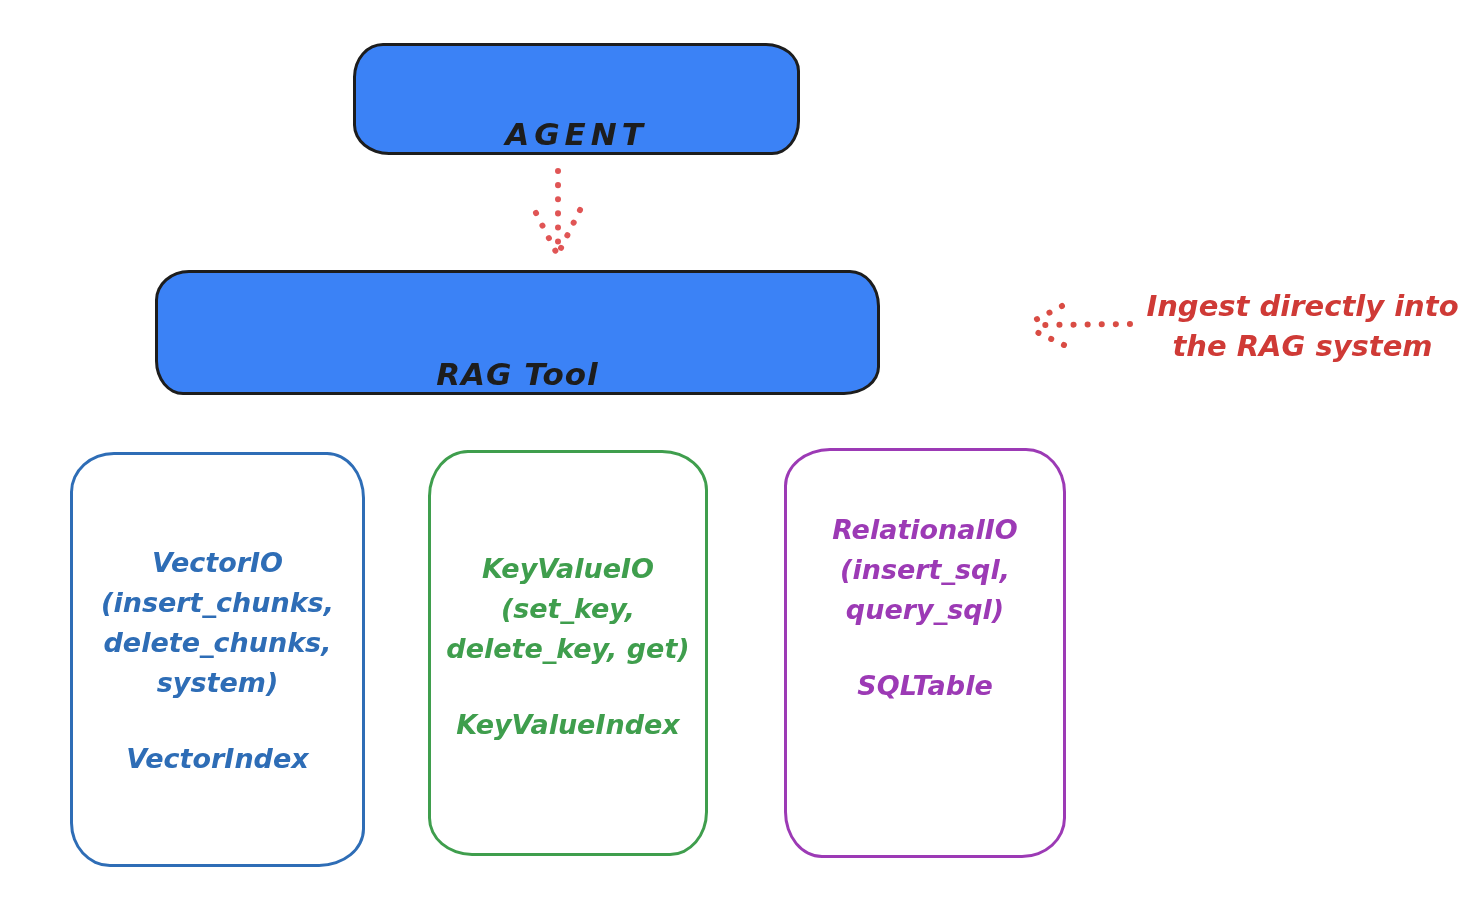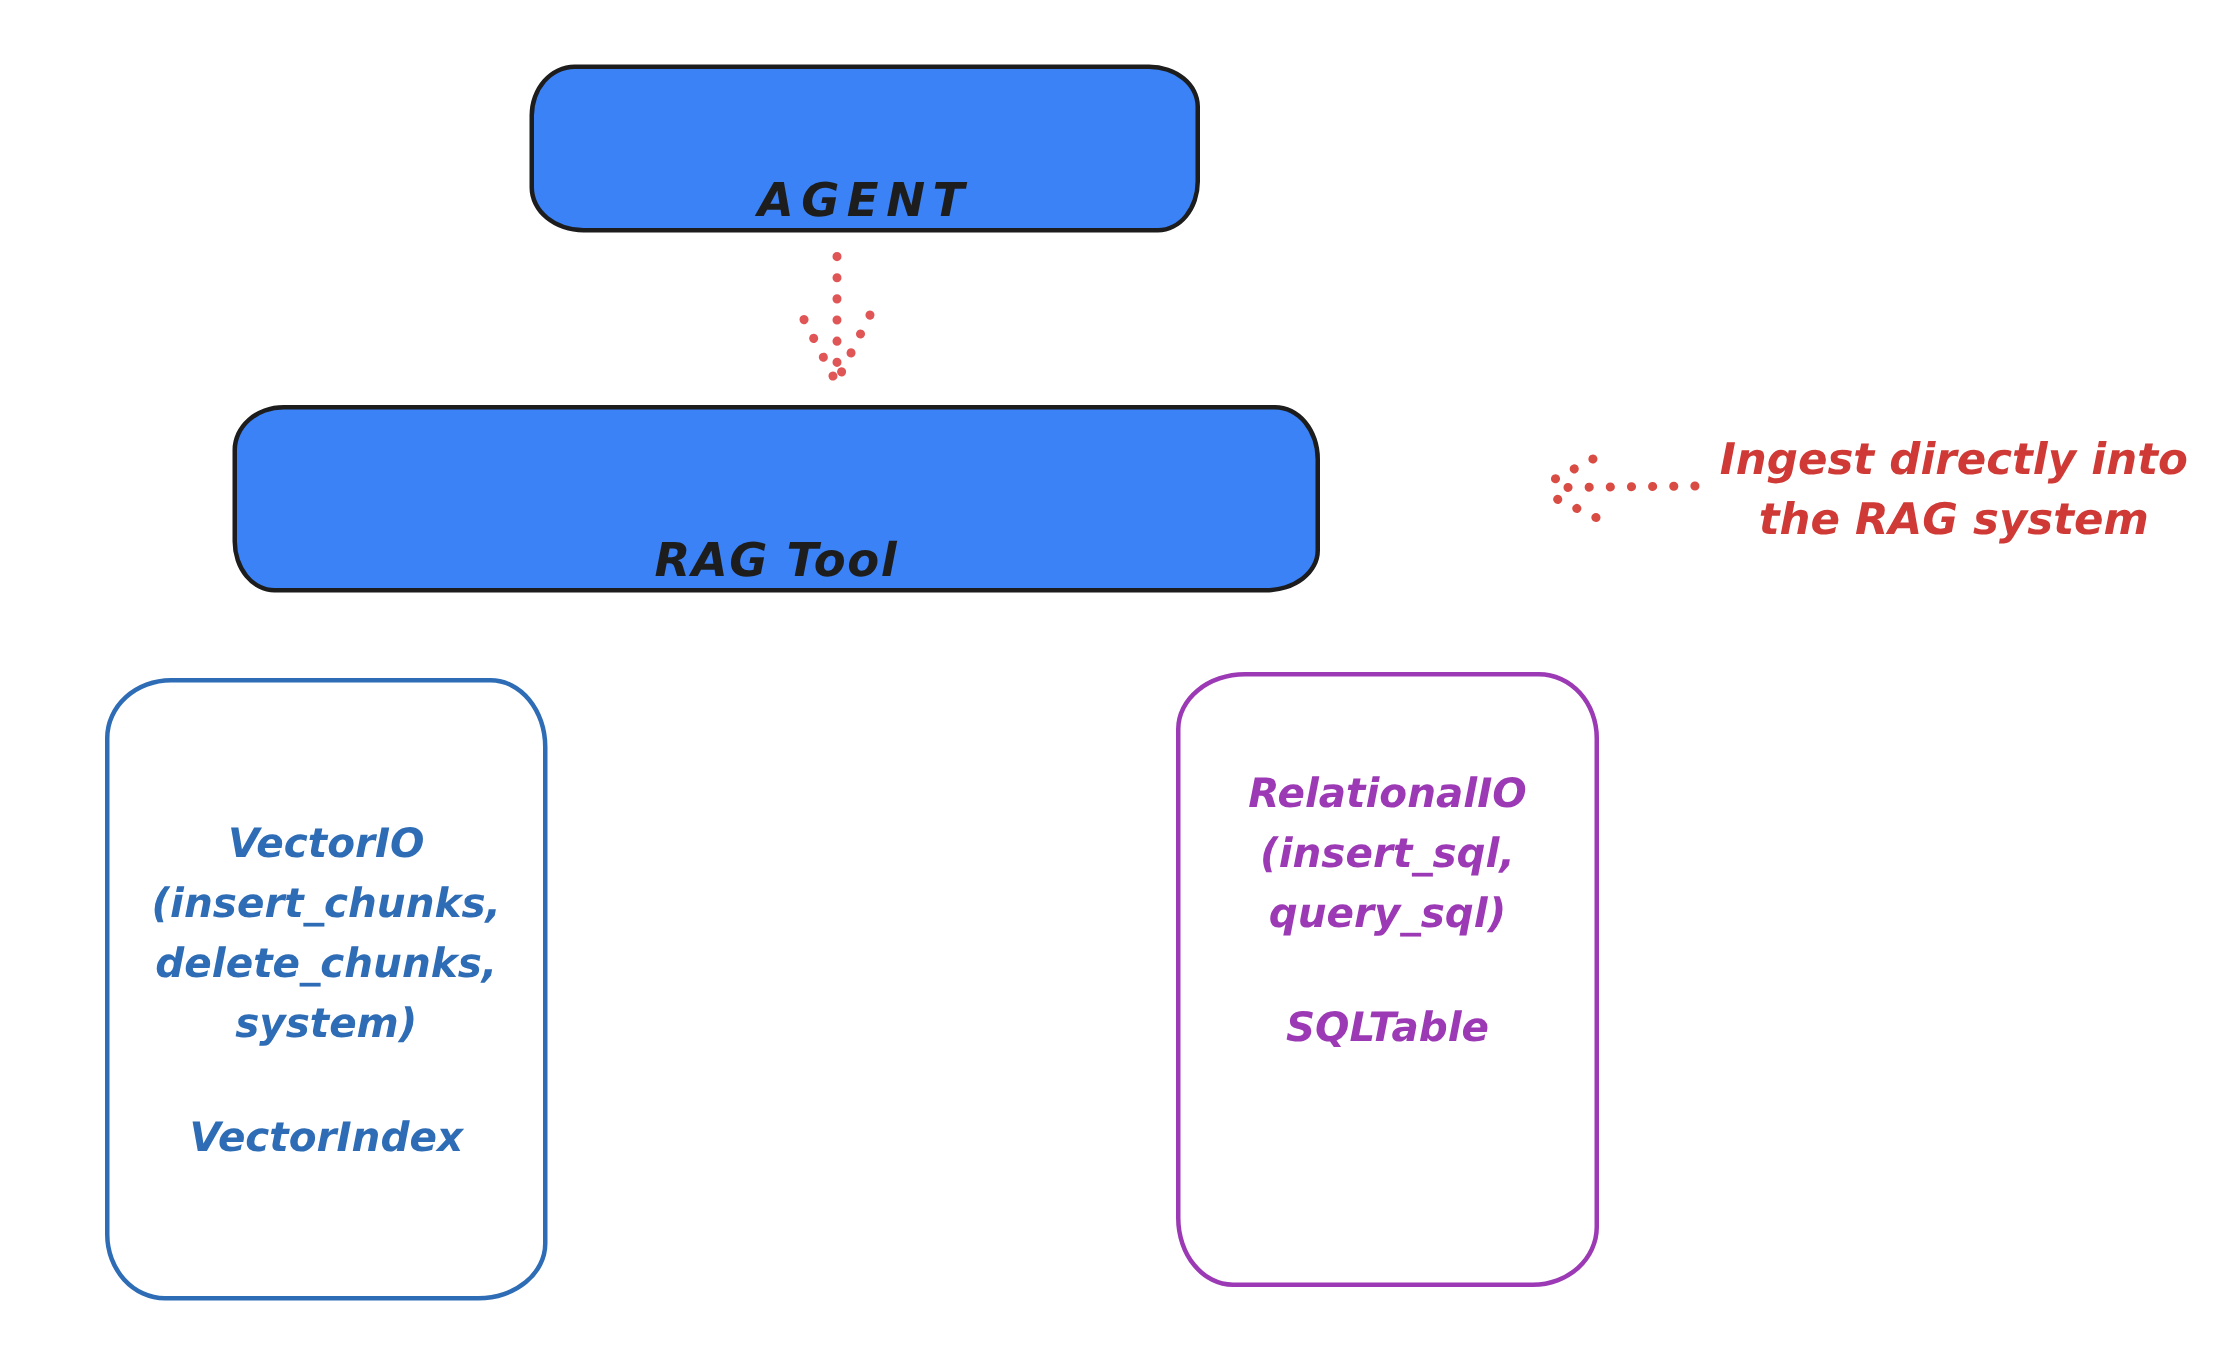--- a/index.html
+++ b/index.html
@@ -140,20 +140,26 @@
   </div>
 
   <div class="backend-box backend-vector" style="color: rgb(46, 109, 182);">
     <div class="backend-line">VectorIO</div>
     <div class="backend-line">(insert_chunks,</div>
     <div class="backend-line">delete_chunks,</div>
     <div class="backend-line">system)</div>
     <div class="backend-index">VectorIndex</div>
   </div>
 
+  <div class="backend-box backend-keyvalue" style="color: rgb(63, 158, 77);">
+    <div class="backend-line">KeyValueIO</div>
+    <div class="backend-line">(set_key,</div>
+    <div class="backend-line">delete_key, get)</div>
+    <div class="backend-index">KeyValueIndex</div>
+  </div>
 
   <div class="backend-box backend-relational" style="color: rgb(156, 58, 181);">
     <div class="backend-line">RelationalIO</div>
     <div class="backend-line">(insert_sql,</div>
     <div class="backend-line">query_sql)</div>
     <div class="backend-index">SQLTable</div>
   </div>
 
 </div>
 

